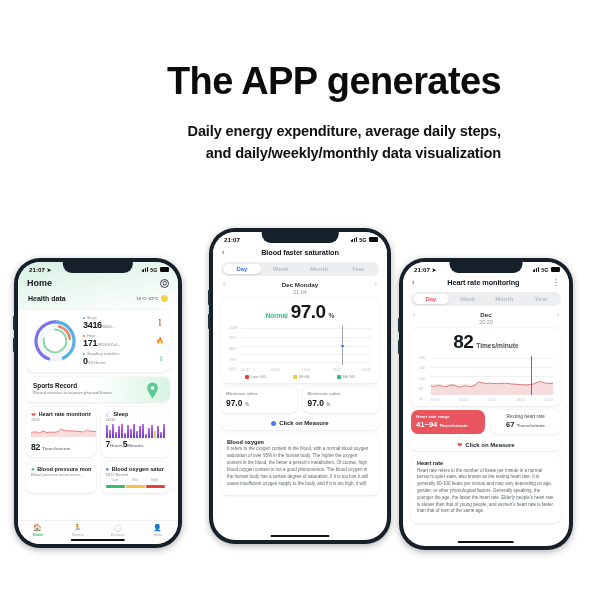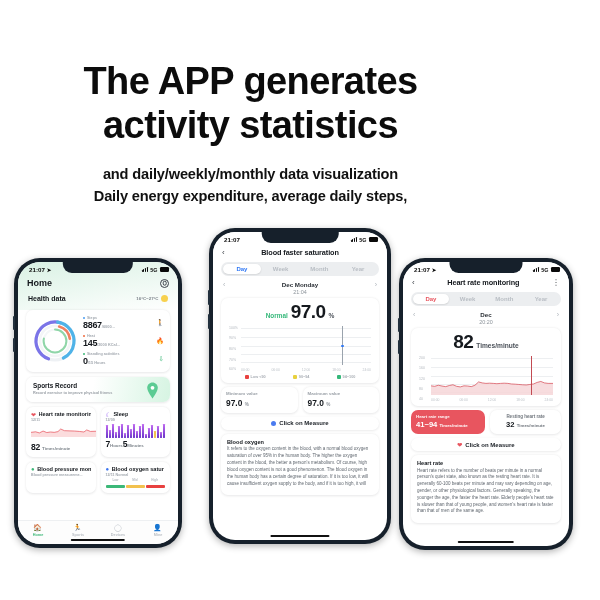--- a/index.html
+++ b/index.html
@@ -5,21 +5,21 @@
   * { box-sizing: border-box; margin: 0; padding: 0; }
   html, body {
     width: 600px; height: 600px;
     background: #ffffff;
     font-family: "Liberation Sans", sans-serif;
     overflow: hidden;
   }
   .page { position: relative; width: 600px; height: 600px; background:#fff; }
 
   
-  .headline-wrap { position:absolute; left:0; top:60px; width:501px; text-align:center; }
+  .headline-wrap { position:absolute; left:0; top:60px; width:501px; text-align:right; }
   .headline {
     font-family: "Liberation Sans", sans-serif;
     font-weight: 700;
     font-size: 38px;
     line-height: 1.15;
     letter-spacing: -0.6px;
     color: #0c0c0c;
   }
   .headline .l2 { display:block; }
   .subhead {
@@ -216,25 +216,24 @@
   .tab.active .ti, .tab.active .tl { color:#3cb878; }
 </style>
 </head>
 <body>
 
 <div class="page">
 
   <div class="headline-wrap">
     <div class="headline">
       <span class="l1">The APP generates</span>
-      <span class="l2">activity statistics</span>
     </div>
     <div class="subhead">
+      <span>Daily energy expenditure, average daily steps,</span>
       <span>and daily/weekly/monthly data visualization</span>
-      <span>Daily energy expenditure, average daily steps,</span>
     </div>
   </div>
 
   <div class="phone" id="phone-left">
     <div class="btn-l" style="top:58px;height:14px;"></div>
     <div class="btn-l" style="top:80px;height:14px;"></div>
     <div class="screen">
       <div class="notch"></div>
 
       <div class="home-head">
@@ -281,31 +280,31 @@
             <circle cx="23" cy="23" r="11.4" fill="none" stroke="#8fd6a8" stroke-width="2" stroke-linecap="round" stroke-dasharray="56 16" transform="rotate(-90 23 23)"></circle>
           </svg>
         </div>
         <div class="stats">
           <div class="stat">
             <div class="st-left">
               <div class="st-lbl">
                   <span class="tick" style="background:#4a9df0"></span>
                   <span>Steps</span>
                 </div>
-              <div class="st-val"><span>8867</span><small>/6000...</small></div>
+              <div class="st-val"><span>3416</span><small>/6000...</small></div>
             </div>
             <span class="st-icon" style="color:#4a9df0">🚶</span>
           </div>
           <div class="stat">
             <div class="st-left">
               <div class="st-lbl">
                   <span class="tick" style="background:#ef6a3c"></span>
                   <span>Heat</span>
                 </div>
-              <div class="st-val"><span>145</span><small>/2000 KCal...</small></div>
+              <div class="st-val"><span>171</span><small>/2000 KCal...</small></div>
             </div>
             <span class="st-icon" style="color:#ef6a3c">🔥</span>
           </div>
           <div class="stat">
             <div class="st-left">
               <div class="st-lbl">
                   <span class="tick" style="background:#3cb878"></span>
                   <span>Standing activities</span>
                 </div>
               <div class="st-val"><span>0</span><small>/15 Hours</small></div>
@@ -616,21 +615,21 @@
         </div>
       </div>
 
       <div class="hrrow">
         <div class="hr-range">
           <div class="lb">Heart rate range</div>
           <div class="vv"><span>41~94</span> <small>Times/minute</small></div>
         </div>
         <div class="card hr-rest">
           <div class="lb">Resting heart rate</div>
-          <div class="vv"><span>32</span> <small>Times/minute</small></div>
+          <div class="vv"><span>67</span> <small>Times/minute</small></div>
         </div>
       </div>
 
       <div class="card measure">
         <span class="heart-ico">❤</span>
         <span>Click on Measure</span>
       </div>
 
       <div class="card article">
         <h4>Heart rate</h4>

